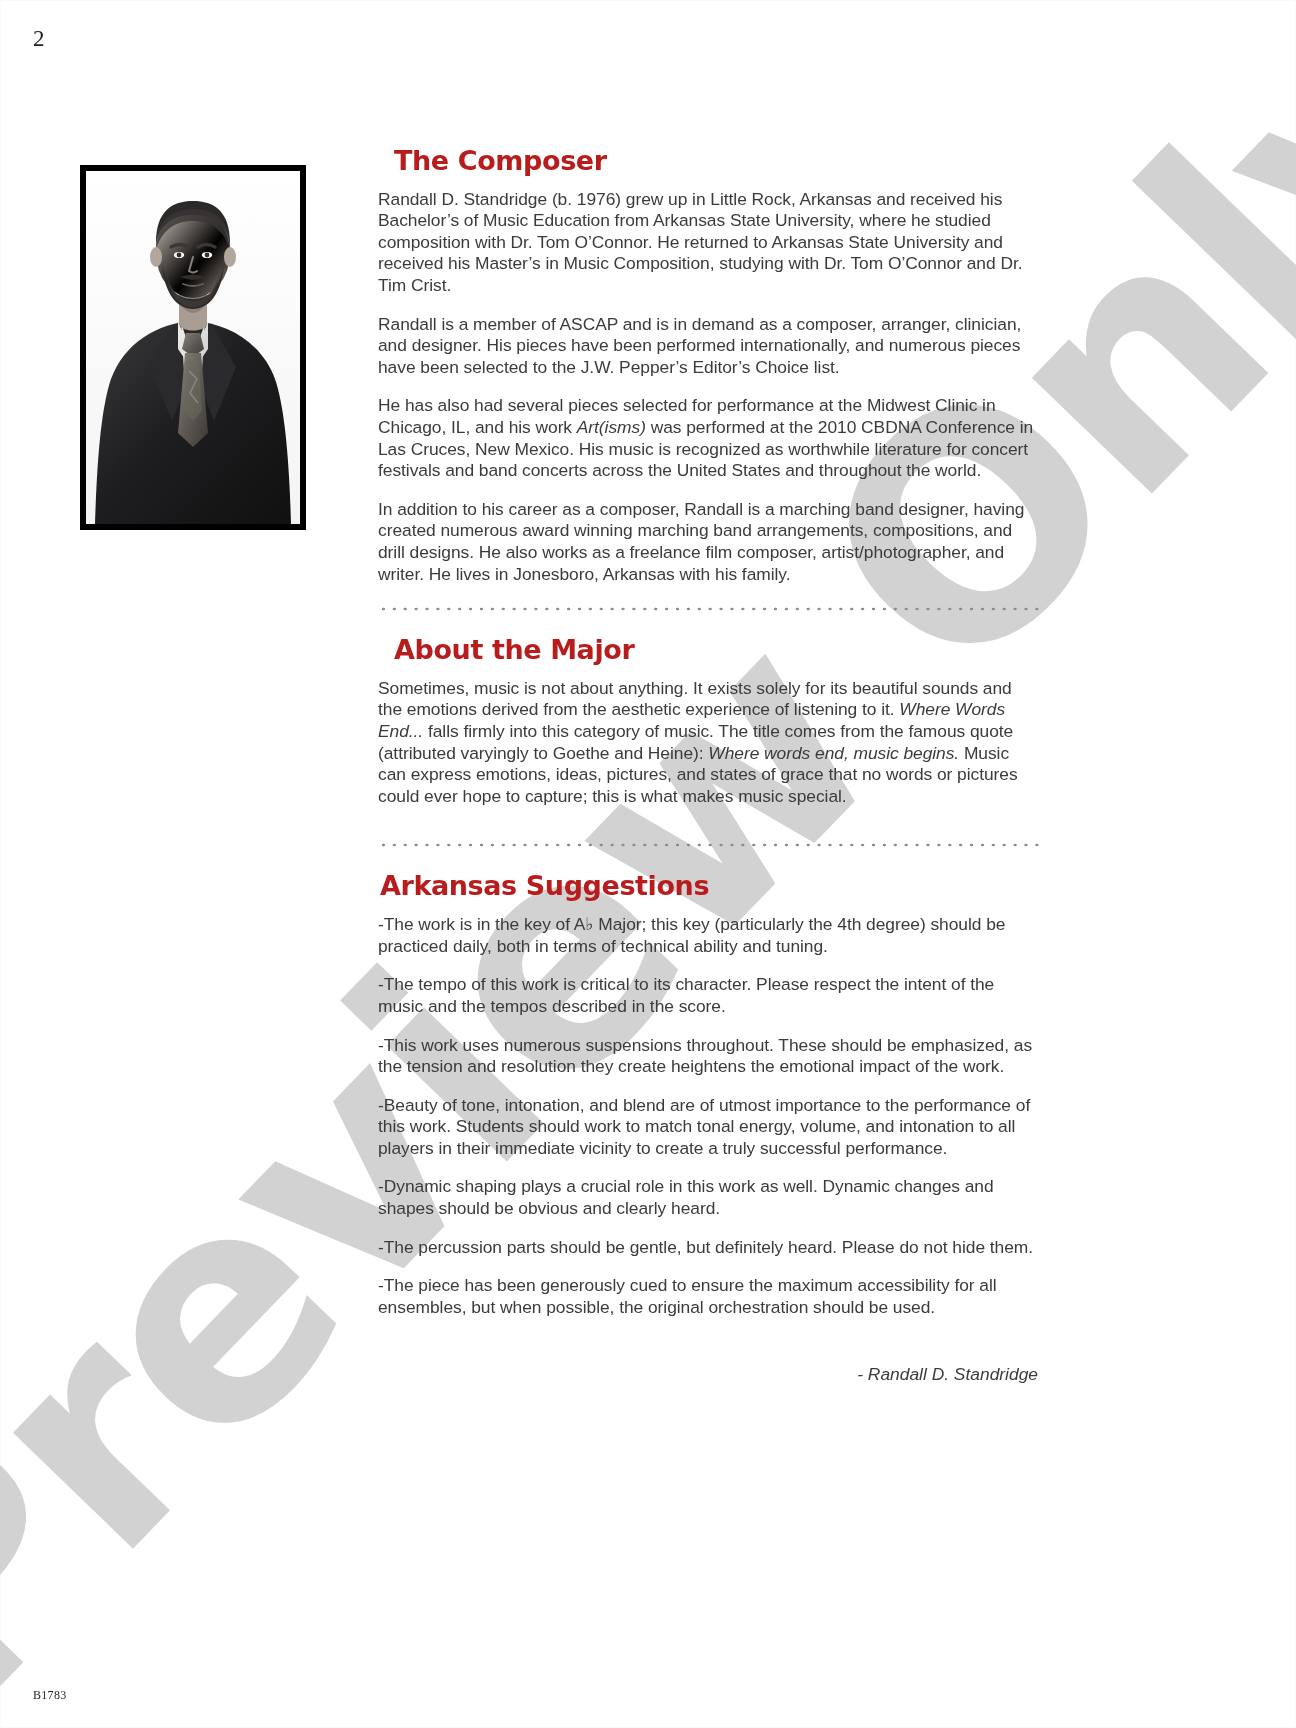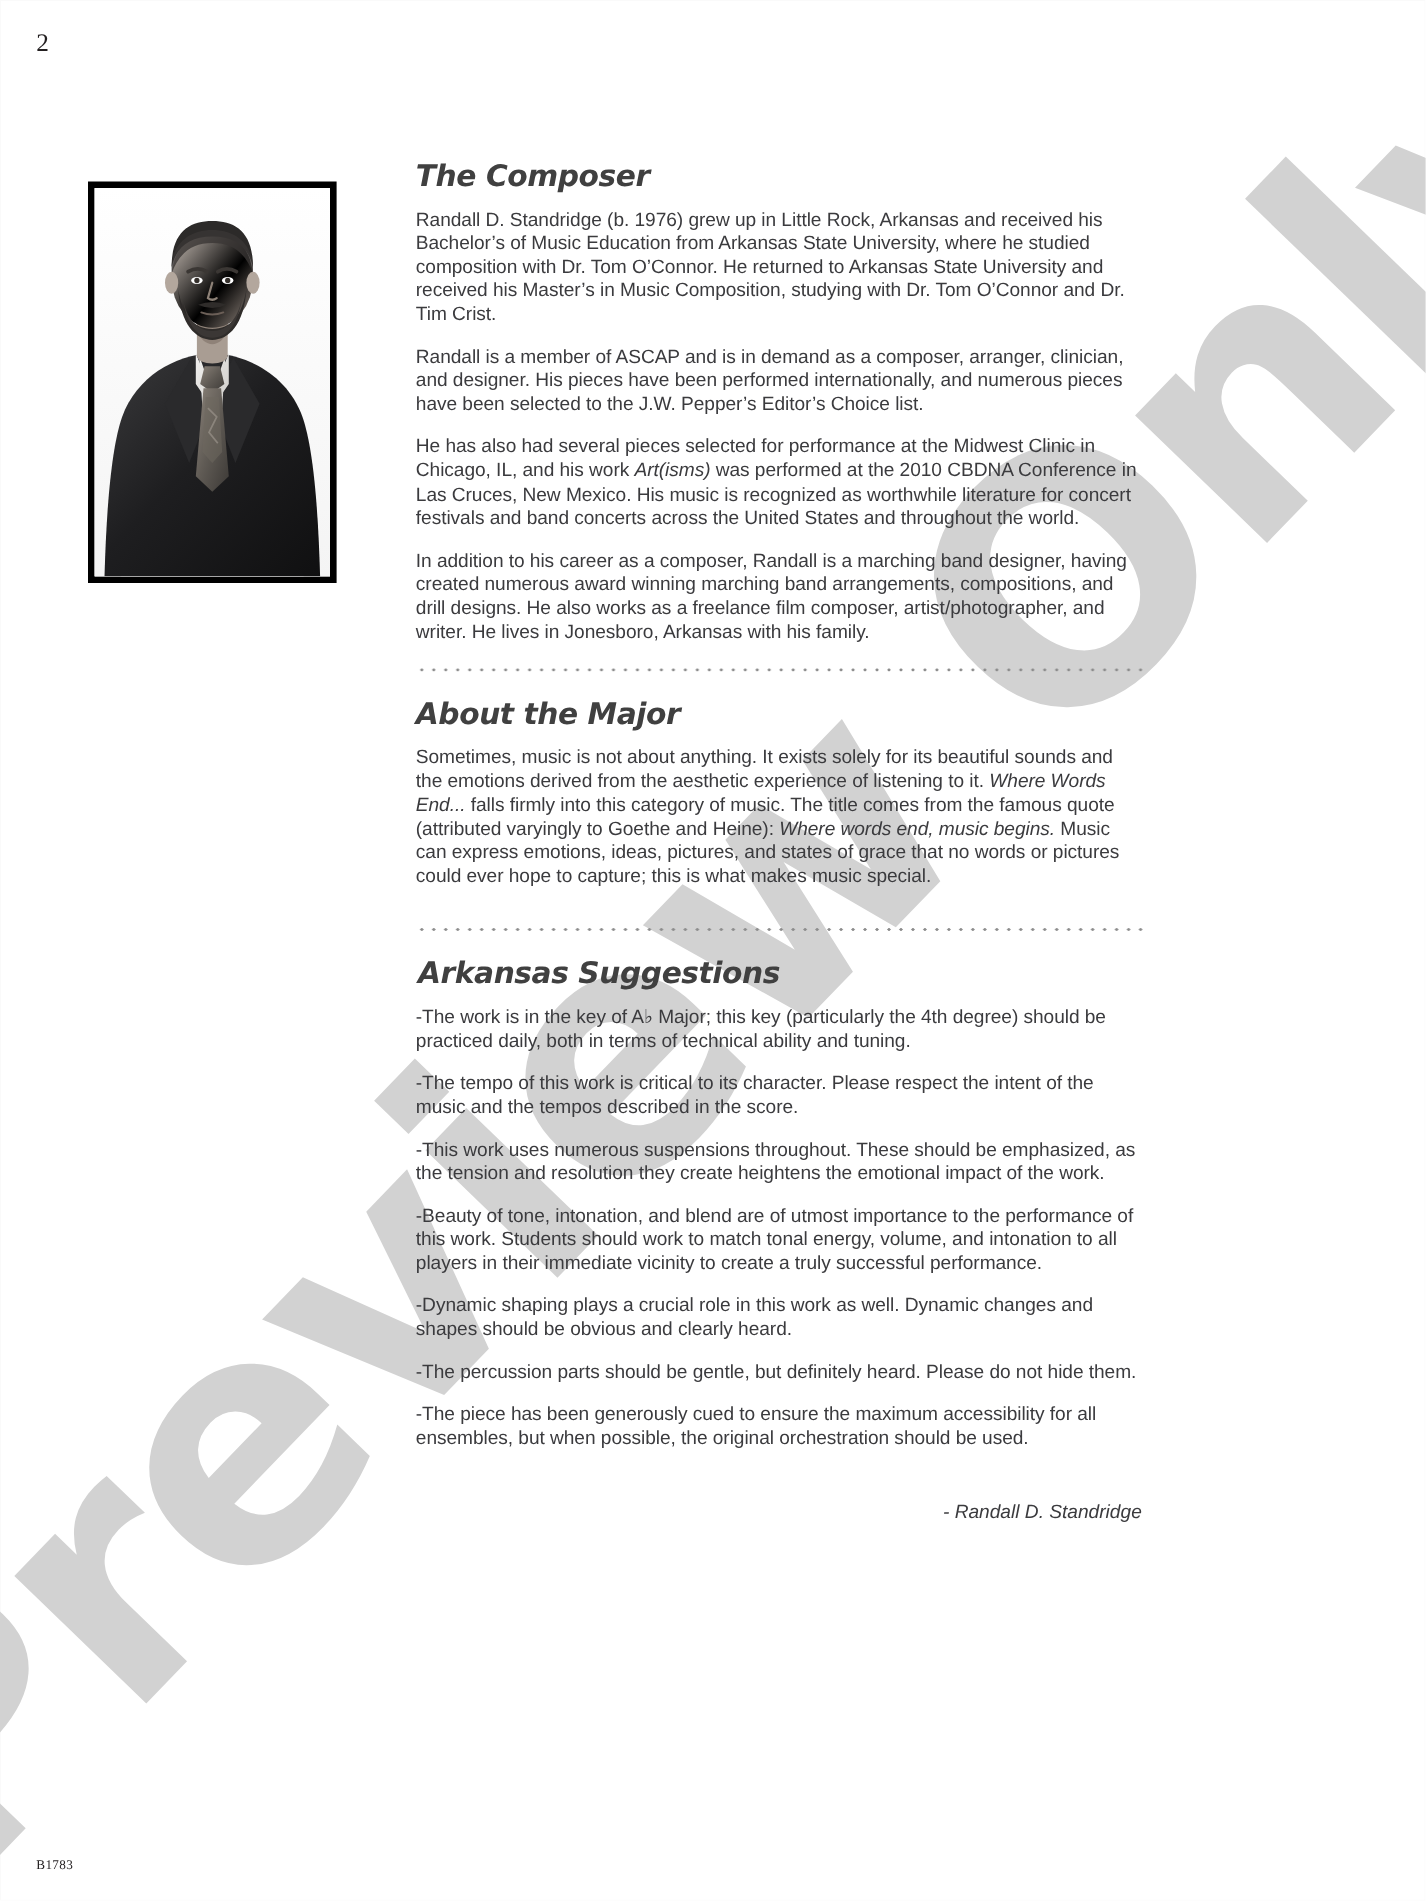--- a/index.html
+++ b/index.html
@@ -105,24 +105,23 @@
     top: 146px;
     width: 662px;
     z-index: 10;
   }
 
   h2.section-heading {
     font-family: "DejaVu Sans", sans-serif;
     font-weight: 700;
     font-size: 27px;
     letter-spacing: -0.4px;
-    color: #404040;
-    margin: 0 0 13px 0;
+    color: #b91c1c;
+    margin: 0 0 13px 16px;
     line-height: 1.1;
-    font-style: italic;
   }
   h2.section-heading.indented { margin-left: 2px; }
 
   p.body-text {
     font-size: 17.4px;
     line-height: 21.6px;
     color: #3b3b3e;
     margin: 0 0 17px 0;
     letter-spacing: -0.05px;
   }

